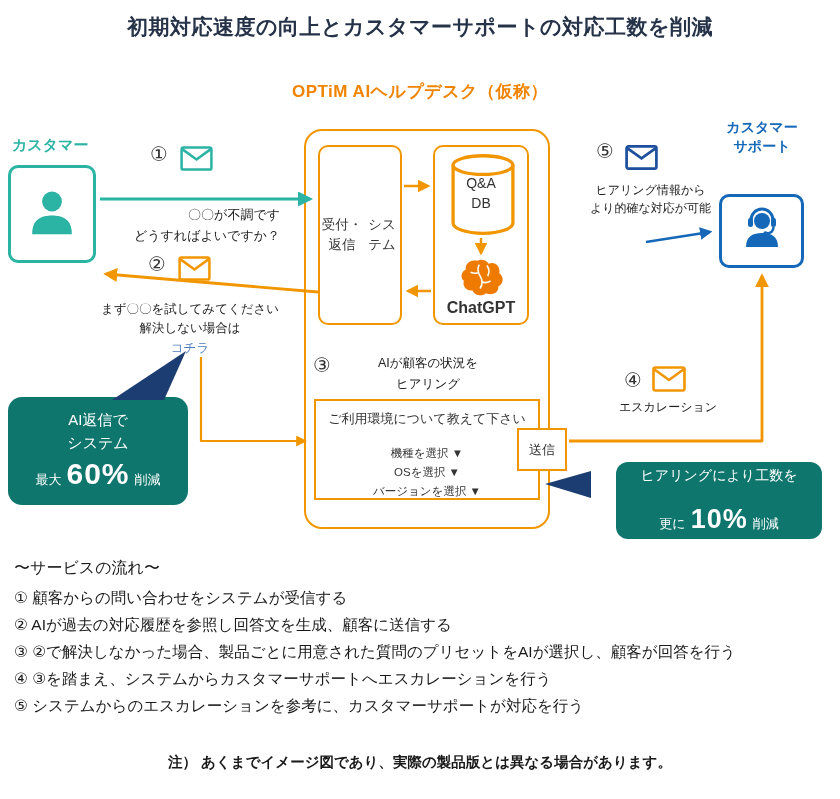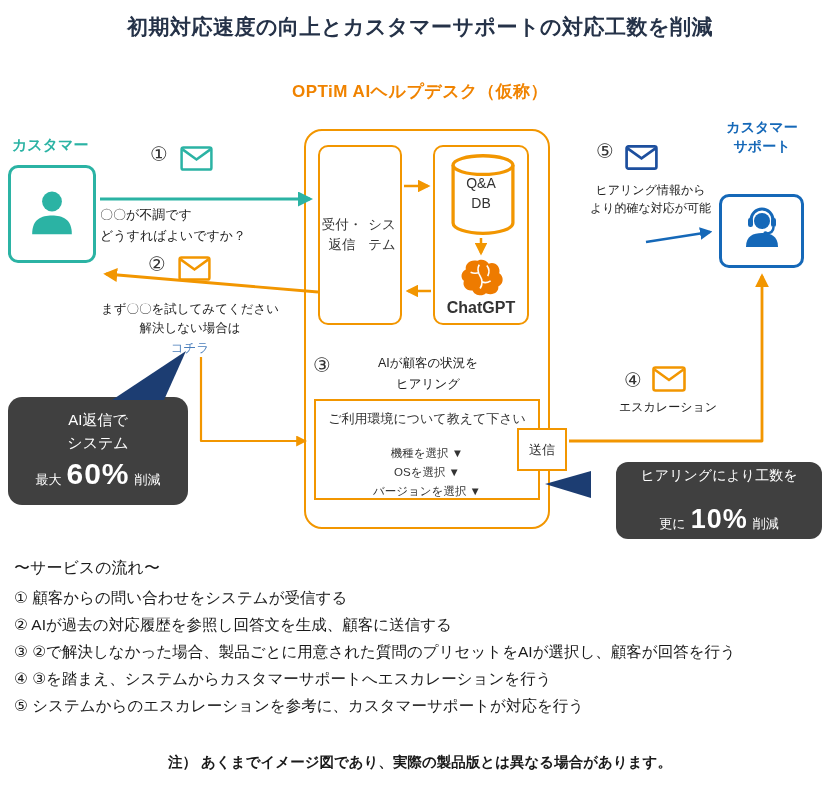--- a/index.html
+++ b/index.html
@@ -28,35 +28,35 @@
   .m2{left:148px;top:254px}
   .m3{left:313px;top:355px}
   .m4{left:624px;top:370px}
   .m5{left:596px;top:141px}
   .env{line-height:0}
   .env1{left:180px;top:146px;color:#2BB3A4}
   .env2{left:178px;top:256px;color:#F29600}
   .env4{left:652px;top:366px;color:#F29600}
   .env5{left:625px;top:145px;color:#1D4F9E}
 
-  .msg1{left:100px;top:205px;width:180px;text-align:left;font-size:13px;color:#222;line-height:1.6}
+  .msg1{left:100px;top:205px;width:180px;text-align:right;font-size:13px;color:#222;line-height:1.6}
   .msg2{left:95px;top:300px;width:190px;text-align:center;font-size:12.5px;color:#222;line-height:1.55}
   .link{color:#4A7EBB;cursor:pointer}
   .step3-text{left:348px;top:353px;width:160px;text-align:center;font-size:12.5px;color:#222;line-height:1.7}
 
   .hearing-box{left:314px;top:399px;width:226px;height:101px;border:2.5px solid #F29600;background:#fff;text-align:center}
   .hearing-title{margin-top:9px;font-size:13px;color:#333}
   .hearing-options{margin-top:16px;font-size:11.5px;color:#333;line-height:1.65}
   .hearing-options div{cursor:pointer}
   .send-btn{left:517px;top:428px;width:50px;height:43px;background:#fff;border:2.5px solid #F29600;display:flex;align-items:center;justify-content:center;font-size:13px;color:#333;cursor:pointer}
 
   .esc-label{left:608px;top:399px;width:120px;text-align:center;font-size:12px;color:#222}
   .s5-text{left:578px;top:181px;width:145px;text-align:center;font-size:12px;color:#222;line-height:1.5}
 
-  .bubble{background:#404040;color:#fff;display:flex;flex-direction:column;align-items:center;justify-content:center;text-align:center}
+  .bubble{background:#0f766e;color:#fff;display:flex;flex-direction:column;align-items:center;justify-content:center;text-align:center}
   .bubble-left{left:8px;top:397px;width:180px;height:108px;border-radius:14px;gap:4px}
   .bubble-right{left:616px;top:462px;width:206px;height:77px;border-radius:12px;gap:19px}
   .bubble .line{font-size:15px}
   .bubble-right .line{font-size:14px}
   .big-line{display:flex;align-items:baseline;justify-content:center;gap:5px}
   .big-line .small{font-size:13px}
   .bubble-left .big{font-size:30px;font-weight:bold;letter-spacing:1px}
   .bubble-right .big{font-size:27px;font-weight:bold;letter-spacing:1px}
 
   .flow-heading{left:14px;top:558px;font-size:16px;color:#1a1a1a}

